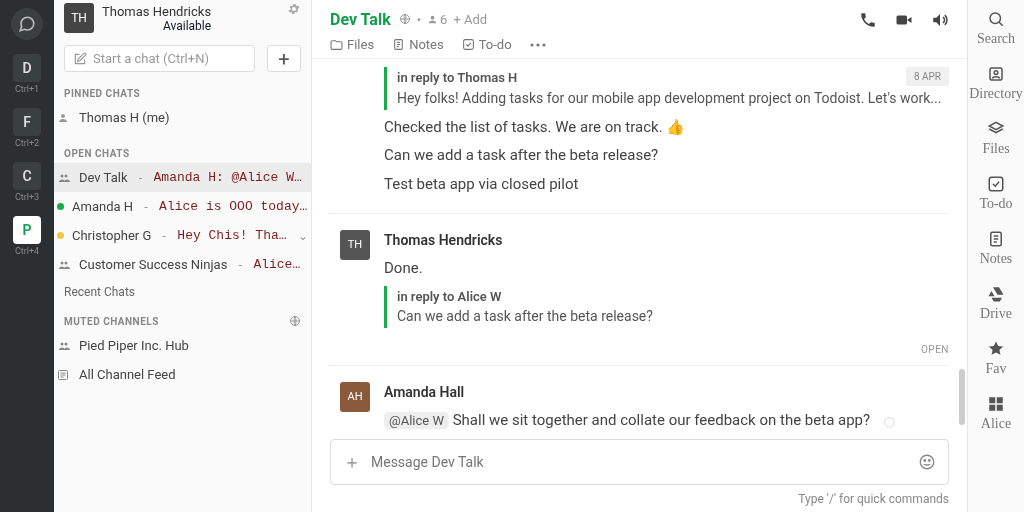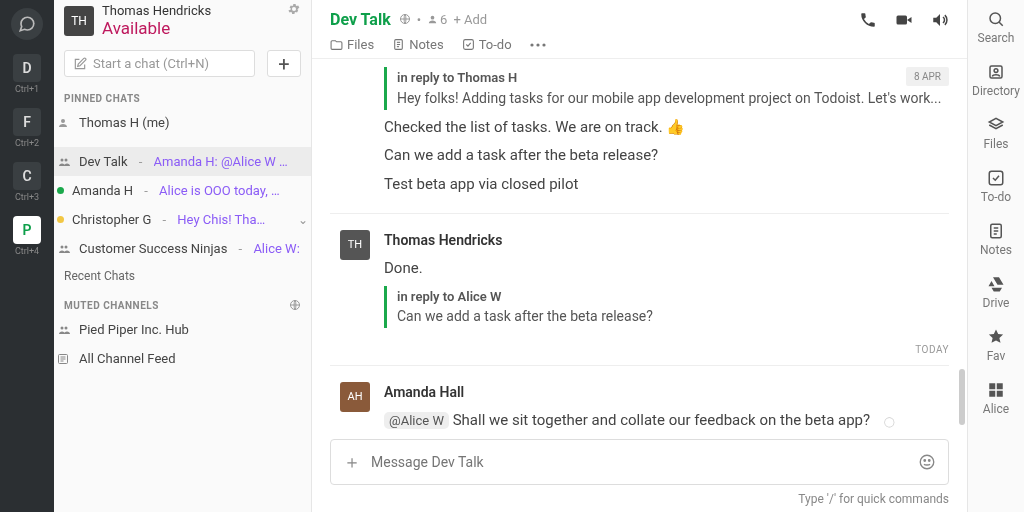--- a/index.html
+++ b/index.html
@@ -14,32 +14,32 @@
   .rail-hint { font-size:9px; color:#888; }
   
   
   .sidebar { width: 258px; background:#fafafa; border-right:1px solid #e6e6e6; display:flex; flex-direction:column; font-size:13px; }
   .sb-header { display:flex; align-items:center; justify-content:space-between; padding:6px 10px 4px 10px; }
   .org-name { font-weight:600; color:#444; font-size:13px; }
   .invite { color:#777; font-size:12px; cursor:pointer; }
   .sb-profile { display:flex; align-items:center; gap:8px; padding:3px 10px 8px 10px; position:relative;}
   .avatar { width:30px; height:30px; background:#444; border-radius:3px; display:flex;align-items:center;justify-content:center;color:#fff;font-size:12px;}
   .profile-name { font-size:13px; color:#333; }
-  .profile-status { font-size:17px; color:#be185d; }
+  .profile-status { font-size:12px; color:#0f172a;text-align:right; }
   .gear { position:absolute; right:10px; top:2px; color:#aaa; cursor:pointer; font-size:14px;}
   .sb-search { margin:4px 10px 10px 10px; display:flex; gap:12px; }
   .sb-search-box { flex:1; border:1px solid #ddd; border-radius:3px; background:#fff; display:flex; align-items:center; padding:5px 8px; color:#999; font-size:13px; gap:6px;}
   .sb-search-add { width:34px; border:1px solid #ddd; border-radius:3px; background:#fff; display:flex;align-items:center;justify-content:center; font-size:20px; color:#555; cursor:pointer;}
   .sb-section-title { font-size:10px; letter-spacing:.5px; color:#888; font-weight:700; padding:6px 10px 4px 10px; display:flex; justify-content:space-between; align-items:center;}
   .sb-list-item { display:flex; align-items:center; gap:8px; padding:7px 3px; cursor:pointer; color:#444; font-size:13px; white-space:nowrap; overflow:hidden;}
   .sb-list-item.active { background:#ececec; }
   .sb-list-item .dot { width:7px;height:7px;border-radius:50%; }
   .dot.green{background:#1ba94c;}
   .dot.yellow{background:#f2c744;}
-  .sb-list-item .preview { color:#8b5cf6; overflow:hidden; text-overflow:ellipsis; flex:1;}
+  .sb-list-item .preview { color:#7f1d1d; overflow:hidden; text-overflow:ellipsis; flex:1;font-family:Liberation Mono, monospace;}
   .sb-list-item .chev { color:#999; font-size:12px;}
   .sb-divider { height:10px; }
   .recent-link { padding:6px 10px 10px 10px; color:#666; font-size:12px; cursor:pointer;}
   .ic { width:14px; color:#888; display:inline-flex; }
   
   
   .main { flex:1; display:flex; flex-direction:column; border-right:1px solid #e6e6e6; }
   .mh { padding:10px 18px 6px 18px; border-bottom:1px solid #eee; }
   .mh-row1 { display:flex; align-items:center; justify-content:space-between; }
   .mh-left { display:flex; align-items:baseline; gap:8px; font-size:14px;}
@@ -68,21 +68,21 @@
   .composer { border:1px solid #ddd; border-radius:4px; display:flex; align-items:center; padding:10px 12px; gap:10px;}
   .composer .plus { color:#888; font-size:18px; cursor:pointer;}
   .composer input { flex:1; border:none; outline:none; font-size:14px; color:#444;}
   .composer .smile { color:#888; font-size:16px; cursor:pointer;}
   .composer-hint { text-align:right; color:#888; font-size:12px; padding:3px 18px 6px 0;}
   
   
   .rrail { width:56px; background:#fafafa; display:flex; flex-direction:column; align-items:center; padding-top:10px; gap:18px;}
   .rr-item { display:flex; flex-direction:column; align-items:center; gap:3px; cursor:pointer; color:#555;}
   .rr-icon { font-size:17px; color:#555;}
-  .rr-label { font-size:12px; color:#777;}
+  .rr-label { font-size:14px; color:#777;font-family:Liberation Serif, serif;}
   svg { display:block; }
 </style>
 </head>
 <body>
 
 <div class="rail">
   <div class="rail-logo">
     <svg width="18" height="18" viewBox="0 0 24 24" fill="none" stroke="#bbb" stroke-width="2.2">
         <path d="M21 11.5a8.38 8.38 0 0 1-8.5 8.5 8.5 8.5 0 0 1-3.8-.9L3 21l1.9-5.7A8.38 8.38 0 0 1 4 11.5 8.5 8.5 0 0 1 12.5 3 8.38 8.38 0 0 1 21 11.5z"></path>
       </svg>
@@ -134,20 +134,21 @@
     <span class="ic">
         <svg width="12" height="12" viewBox="0 0 24 24" fill="#999">
           <circle cx="12" cy="8" r="4"></circle>
           <path d="M4 20c0-4 4-6 8-6s8 2 8 6"></path>
         </svg>
       </span>
     <span>Thomas H (me)</span>
   </div>
 
   <div class="sb-divider"></div>
+  <div class="sb-section-title">OPEN CHATS</div>
 
   <div class="sb-list-item active">
     <span class="ic">
         <svg width="14" height="12" viewBox="0 0 24 24" fill="#888">
           <circle cx="8" cy="8" r="3"></circle>
           <circle cx="16" cy="8" r="3"></circle>
           <path d="M2 20c0-3 3-5 6-5s6 2 6 5"></path>
           <path d="M12 20c0-3 3-5 6-5s6 2 6 5"></path>
         </svg>
       </span>
@@ -307,21 +308,21 @@
     <hr class="hr">
     <div class="msg-block">
       <div class="av">TH</div>
       <div class="msg-author">Thomas Hendricks</div>
       <div class="msg-line">Done.</div>
       <div class="quote">
         <div class="quote-head">in reply to Alice W</div>
         <div class="quote-body">Can we add a task after the beta release?</div>
       </div>
     </div>
-    <div class="day-sep">TODAY</div>
+    <div class="day-sep">OPEN</div>
     <hr class="hr">
     <div class="msg-block">
       <div class="av" style="background:#8a5a3a;">AH</div>
       <div class="msg-author">Amanda Hall</div>
       <div class="msg-line">
         <span class="mention">@Alice W</span><span> Shall we sit together and collate our feedback on the beta app?</span>
         <span class="status-circle">◯</span>
       </div>
     </div>
     <div class="scrollthumb"></div>

